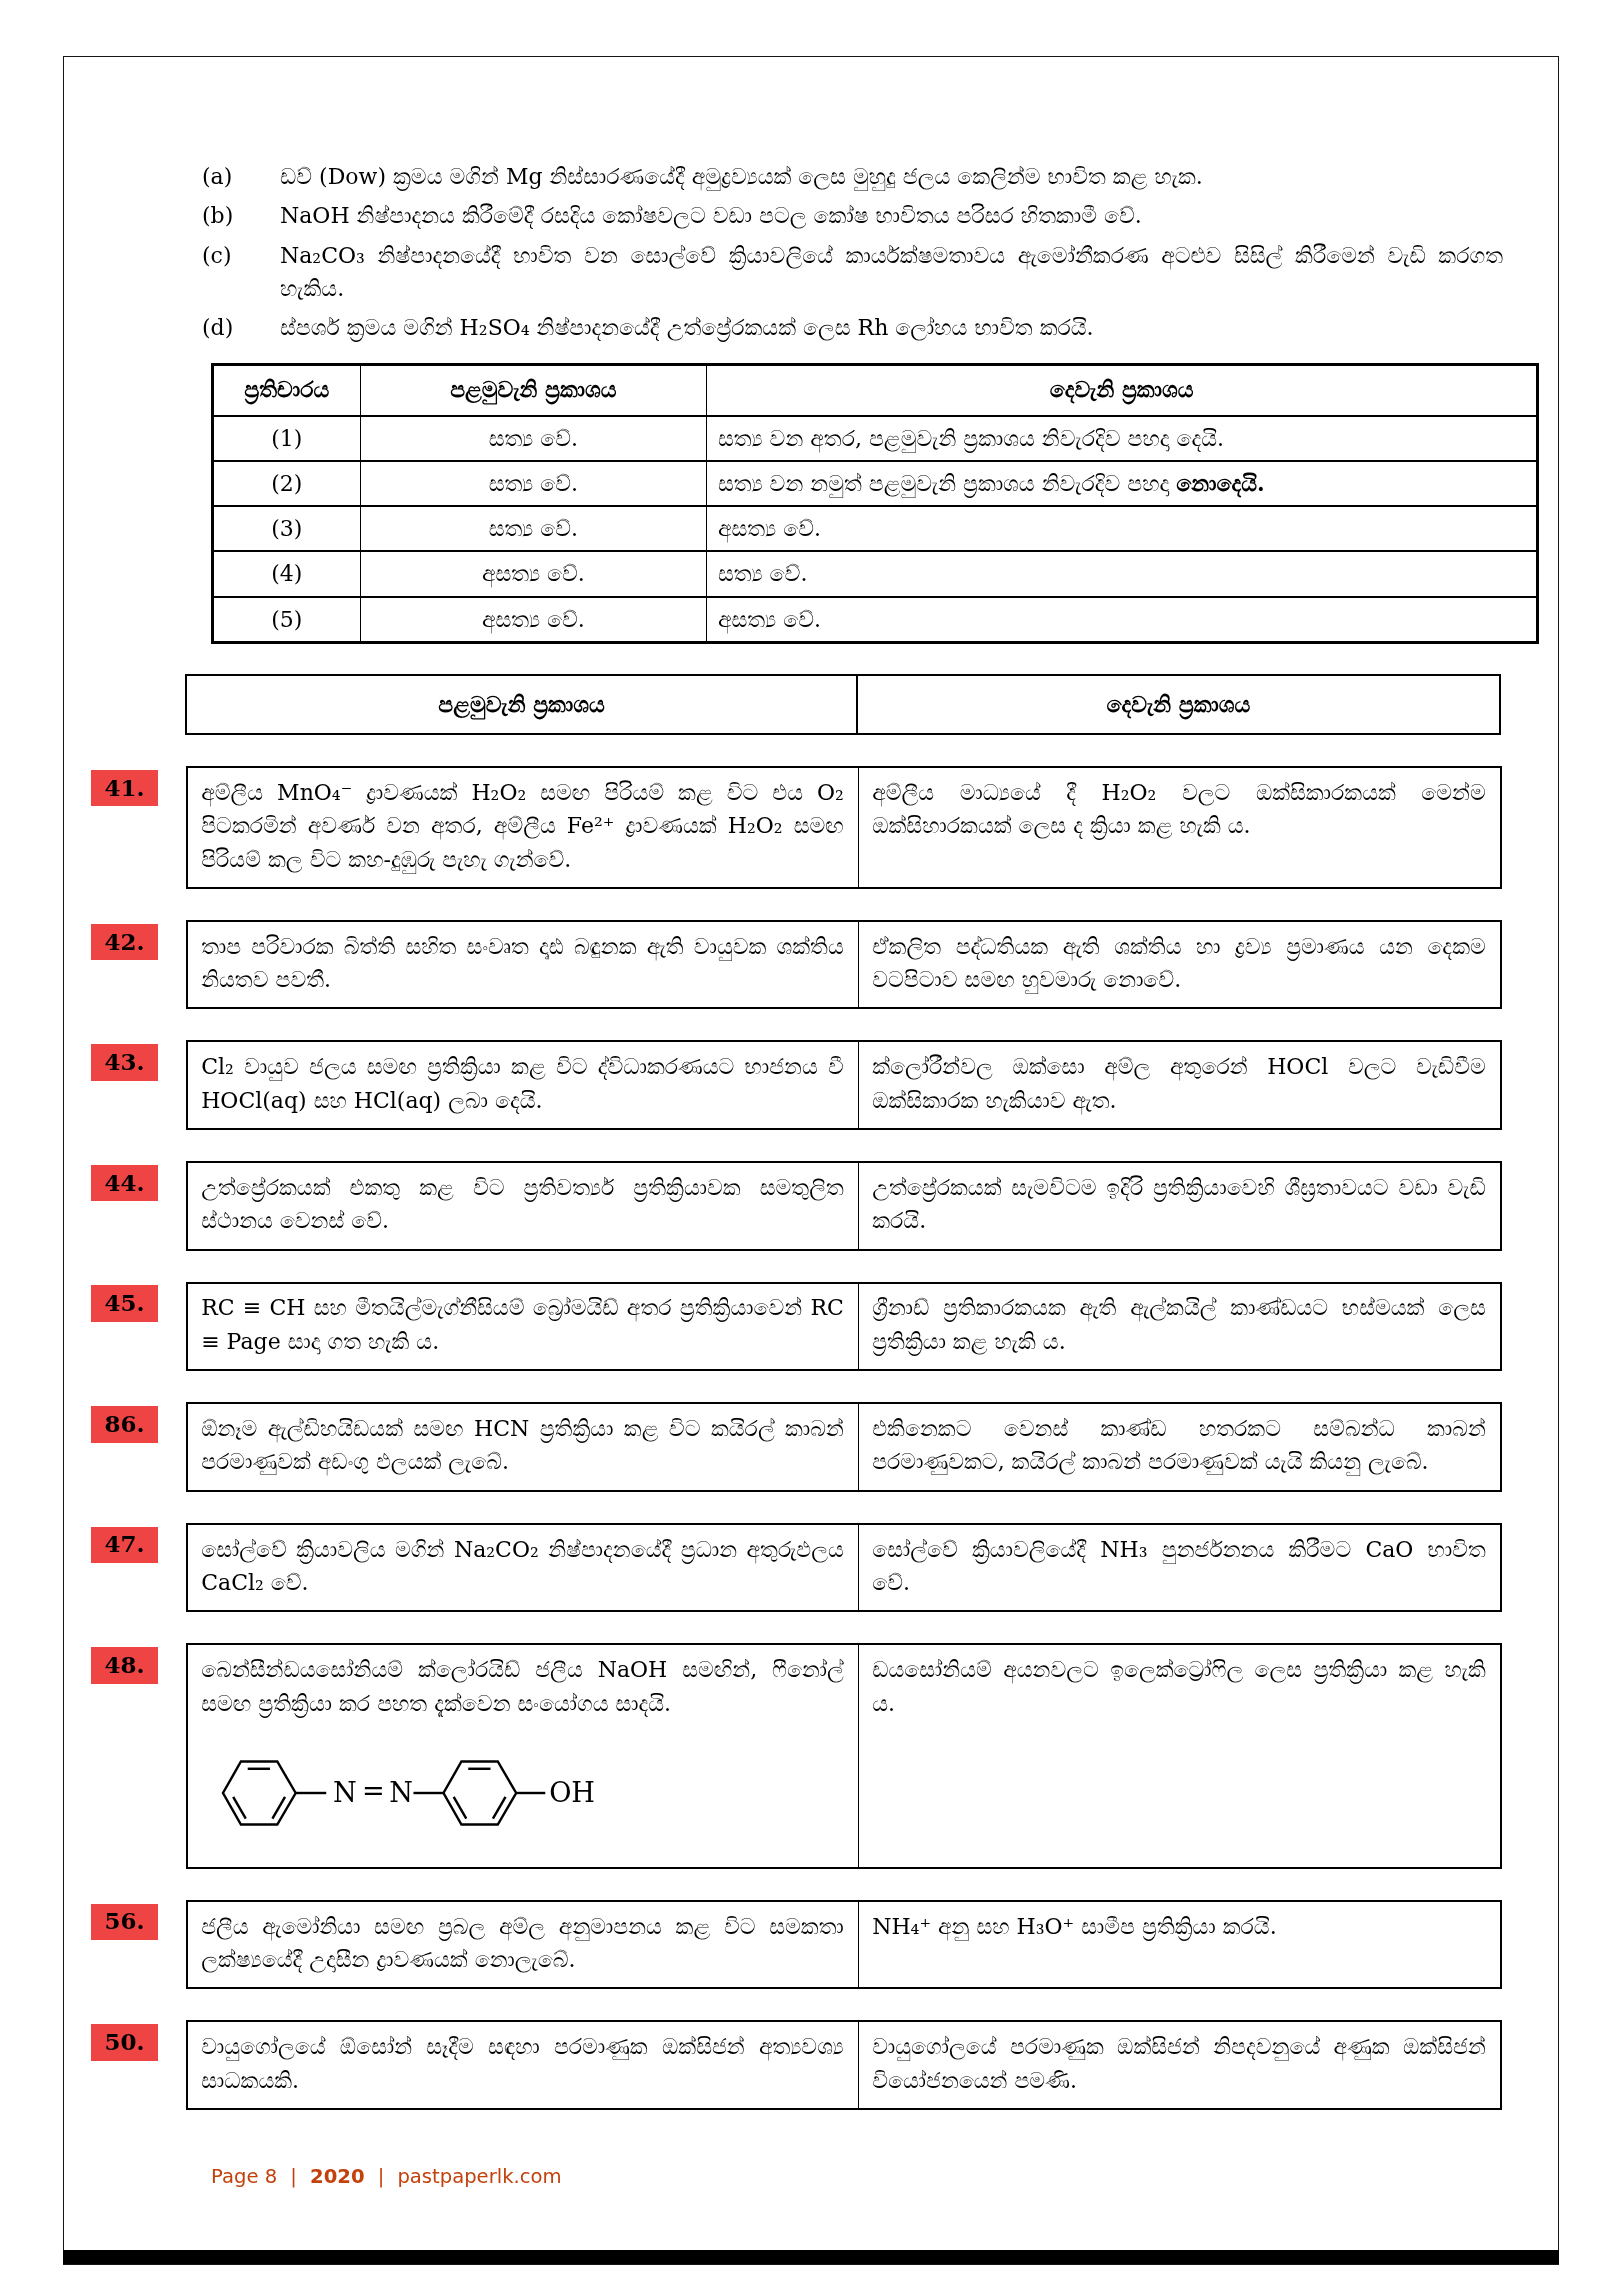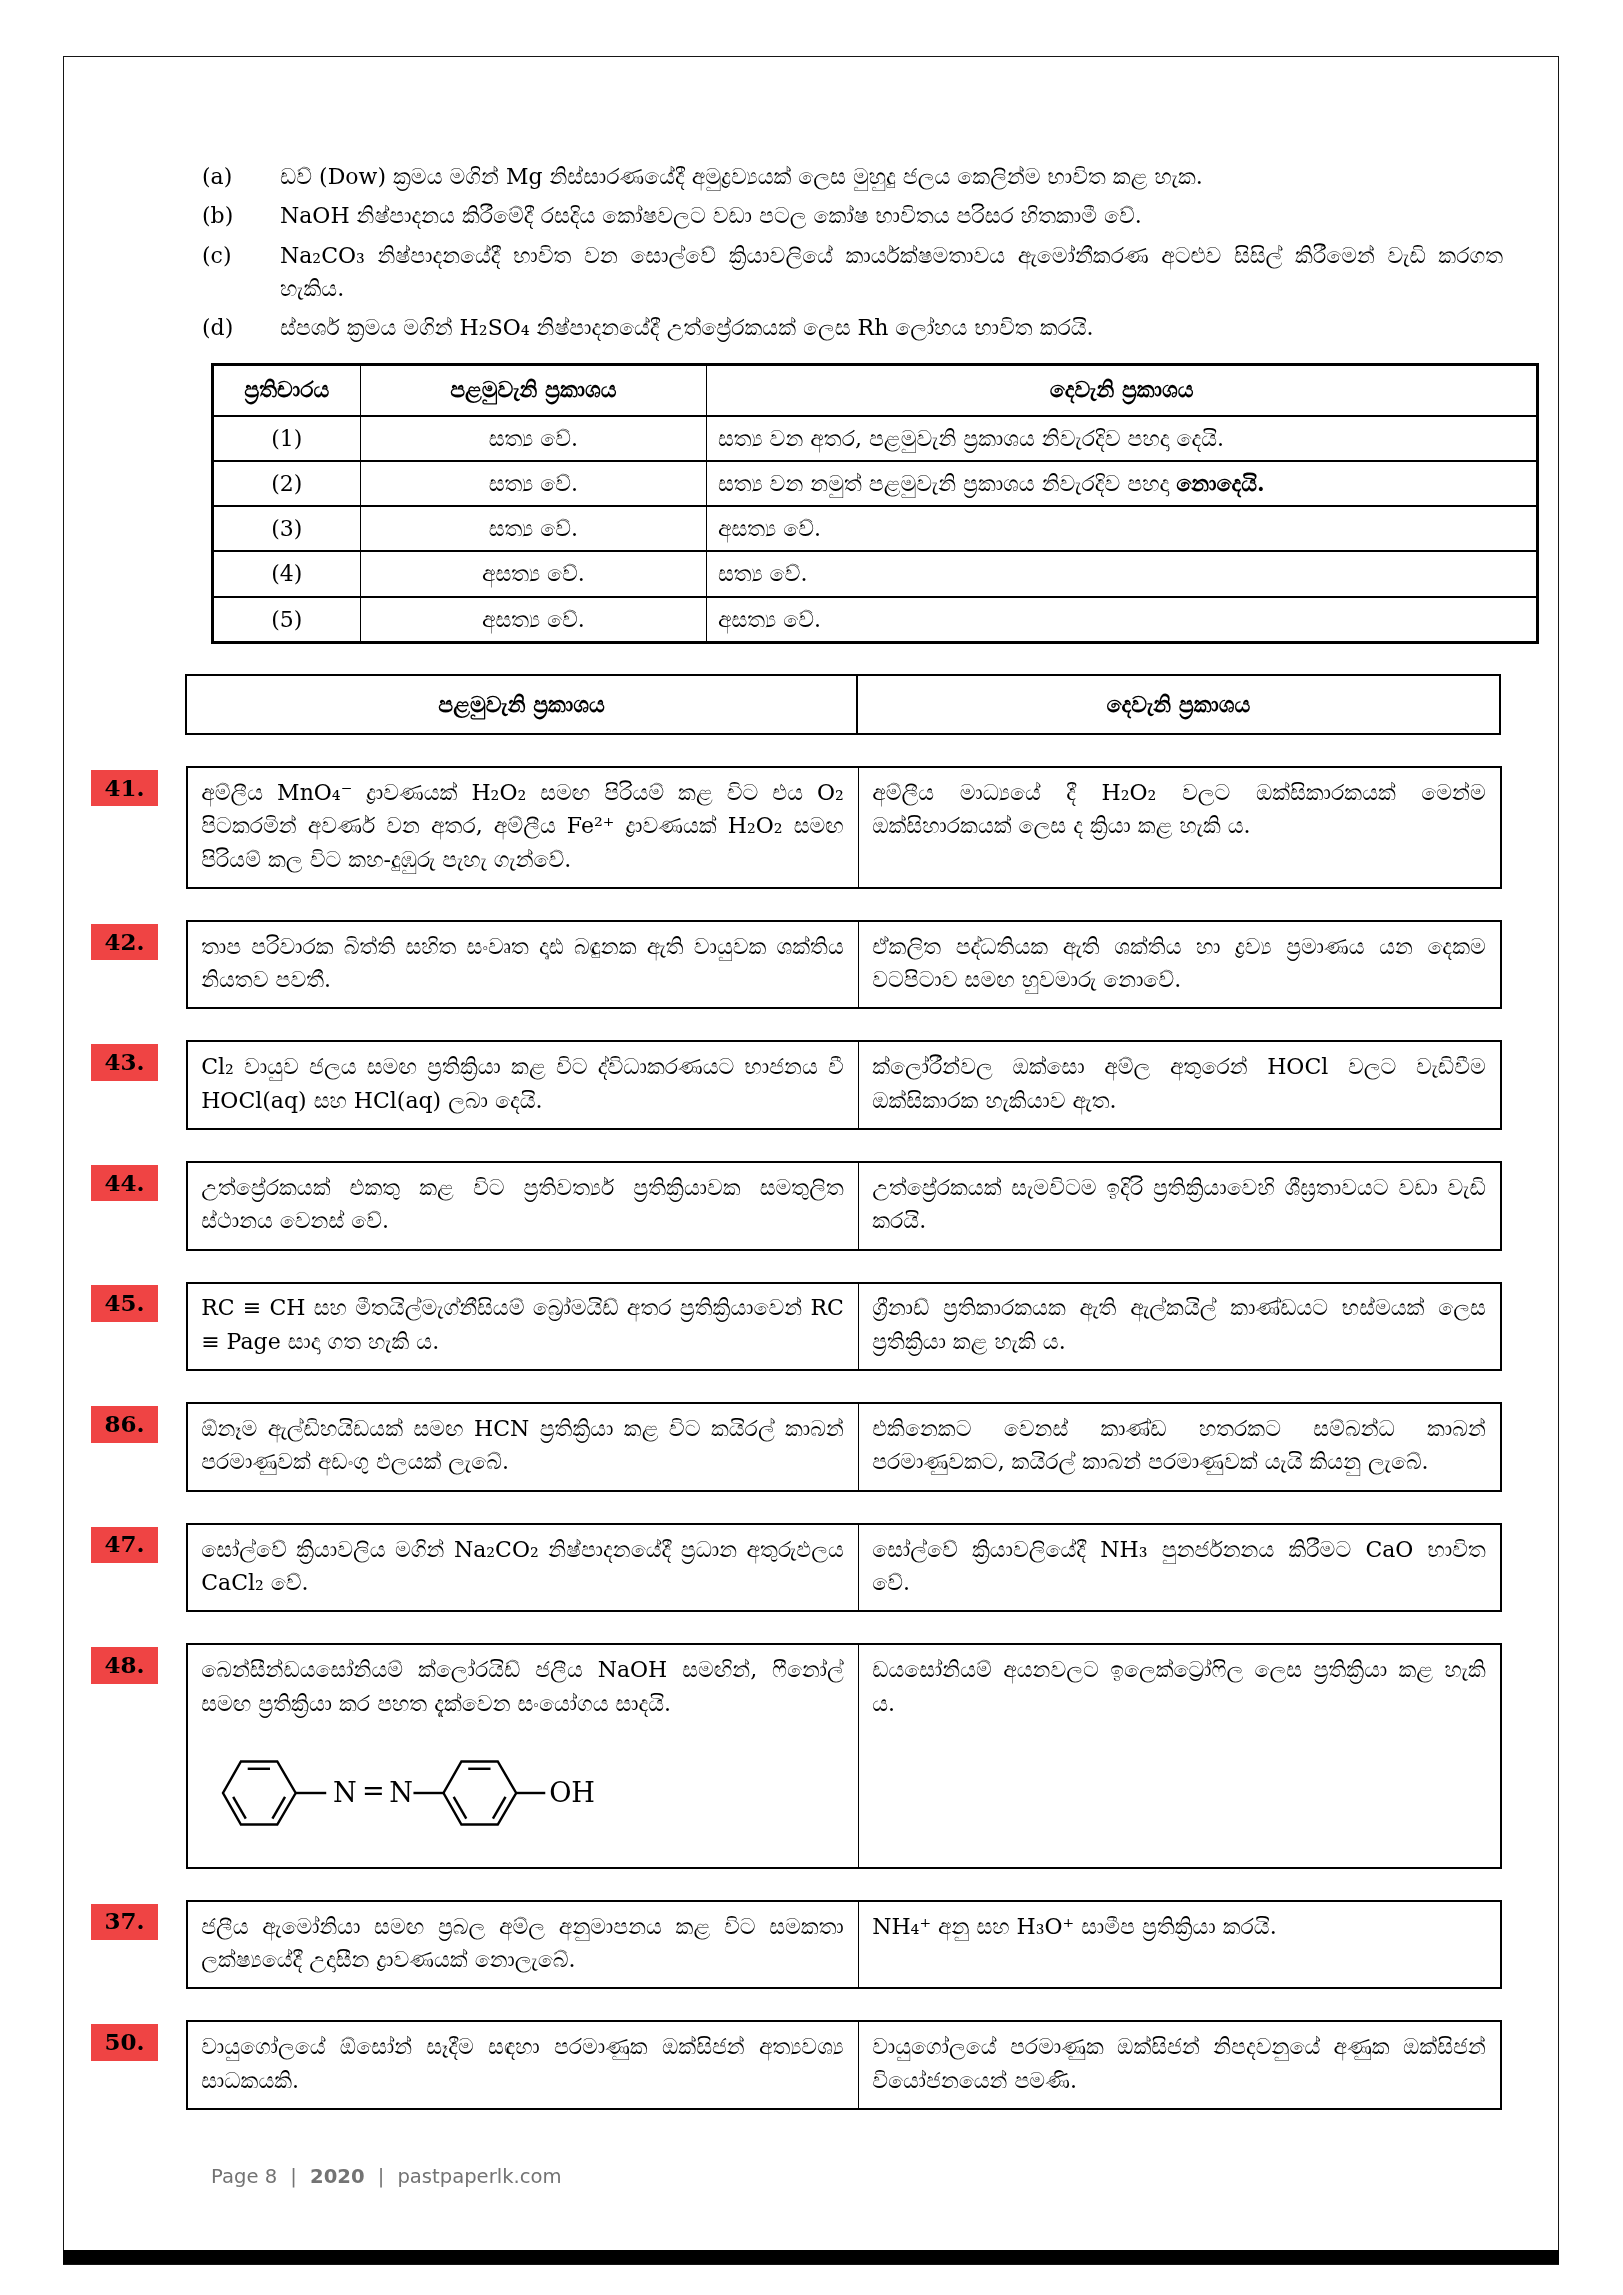--- a/index.html
+++ b/index.html
@@ -68,21 +68,21 @@
 
   
   .azo-svg { display:block; width:481px; height:126px; margin:9.8px 0 0 2px; }
   .azo-svg line, .azo-svg polygon { stroke:#000; stroke-width:5; fill:none; }
   .azo-svg text { font-size:56px; font-family:"DejaVu Serif","Liberation Serif",serif; fill:#000; }
 
   
   .footer {
     position:absolute; left:211px; top:2162px;
     font-family:"DejaVu Sans","Liberation Sans",sans-serif;
-    font-size:19.6px; color:#737373;
+    font-size:19.6px; color:#c2410c;
   }
   .footer span { margin-right:6.9px; }
 </style>
 </head>
 <body>
 
 <div class="page">
   <div class="frame"></div>
   <div class="bottom-bar"></div>
 
@@ -224,21 +224,21 @@
             <use href="#benzA" transform="translate(455,0)"></use>
             <line x1="640" y1="130" x2="700" y2="130"></line>
             <text x="708" y="149">OH</text>
           </svg>
         </div>
         <div class="qcell second">ඩයසෝනියම් අයනවලට ඉලෙක්ට්‍රෝෆිල ලෙස ප්‍රතික්‍රියා කළ හැකි ය.</div>
       </div>
     </div>
 
     <div class="qblock">
-      <div class="qnum">37.</div>
+      <div class="qnum">56.</div>
       <div class="qtable">
         <div class="qcell first">ජලීය ඇමෝනියා සමඟ ප්‍රබල අම්ල අනුමාපනය කළ විට සමකතා ලක්ෂ්‍යයේදී උදාසීන ද්‍රාවණයක් නොලැබේ.</div>
         <div class="qcell second">NH₄⁺ අනු සහ H₃O⁺ සාමීප ප්‍රතික්‍රියා කරයි.</div>
       </div>
     </div>
 
     <div class="qblock">
       <div class="qnum">50.</div>
       <div class="qtable">
         <div class="qcell first">වායුගෝලයේ ඕසෝන් සෑදීම සඳහා පරමාණුක ඔක්සිජන් අත්‍යවශ්‍ය සාධකයකි.</div>

